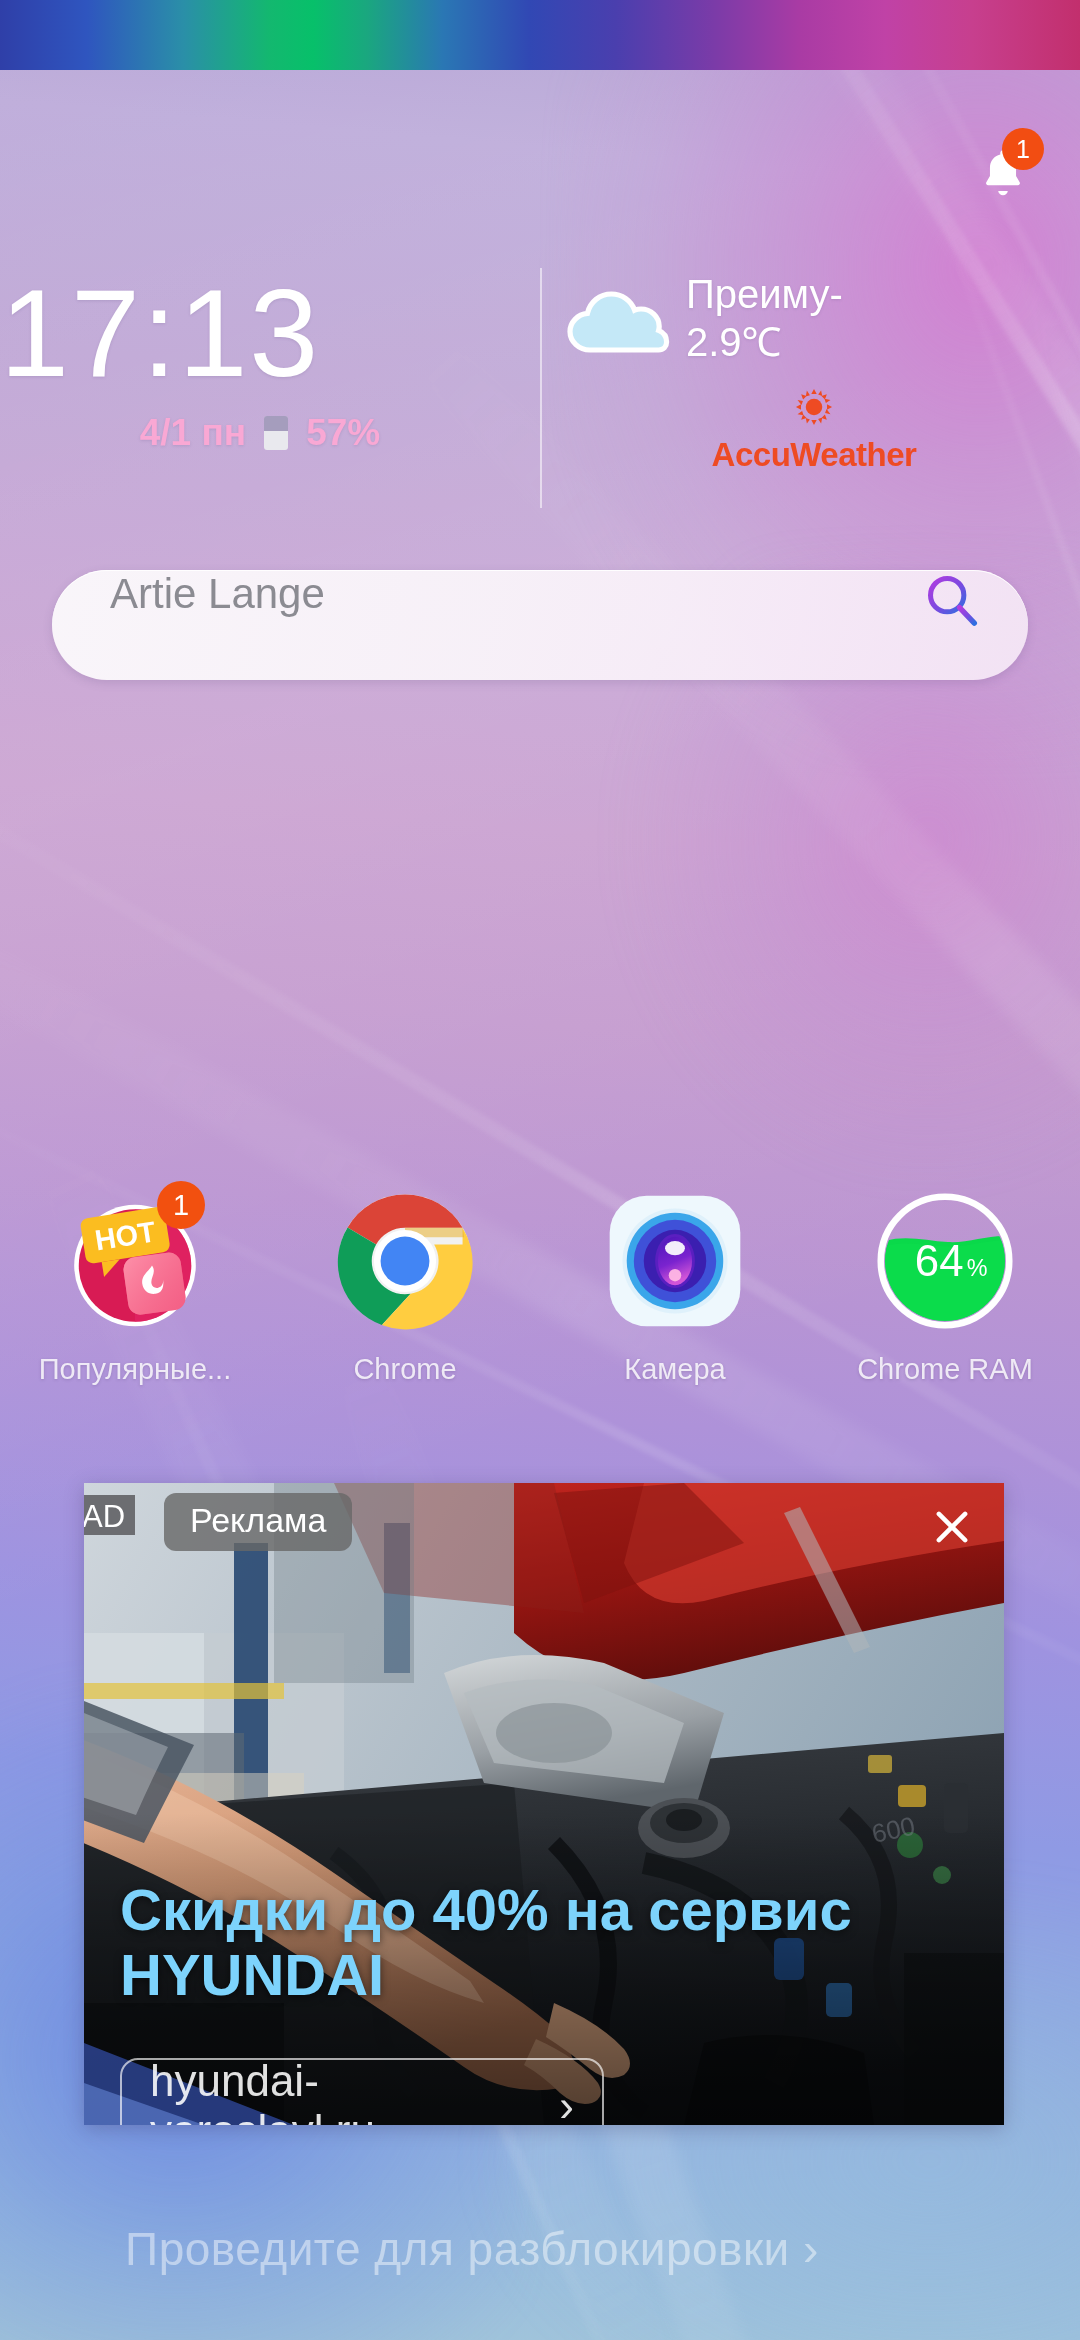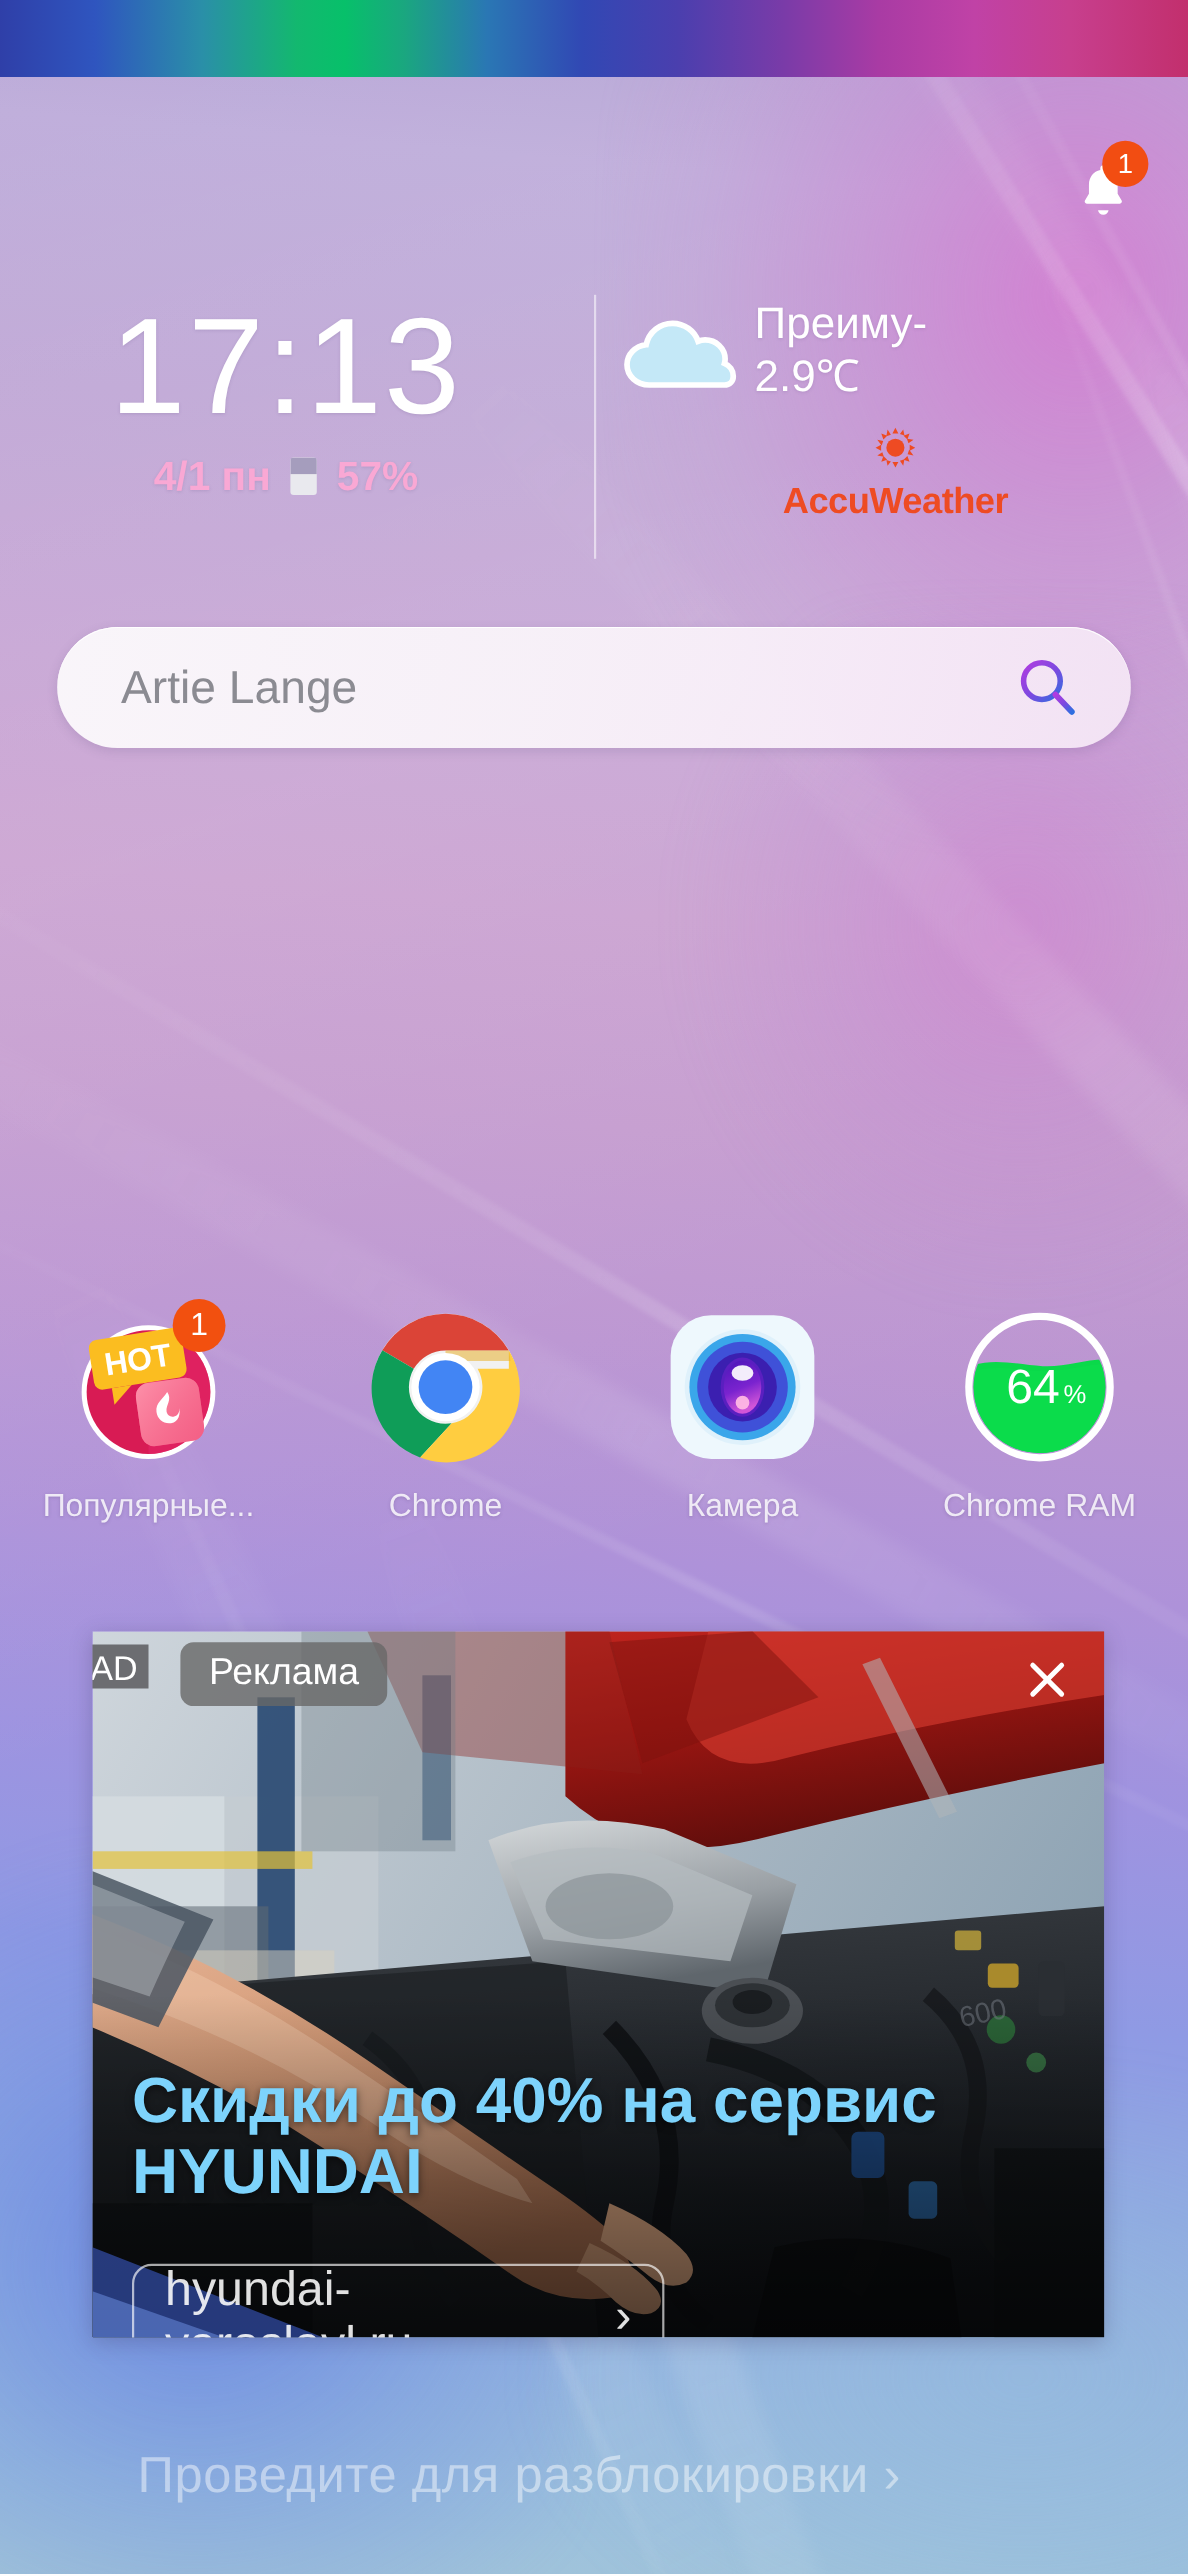--- a/index.html
+++ b/index.html
@@ -122,21 +122,20 @@
     width:42px; height:42px; border-radius:50%;
     background:#f24d12;
     color:#fff; font-size:25px; font-weight:400;
     display:flex; align-items:center; justify-content:center;
     line-height:1;
   }
 
   
   #clock-block {
     position:absolute; left:0; top:270px; width:520px;
-    text-align:center;
   }
   #clock-time {
     color:#fff;
     font-size:124px;
     font-weight:200;
     letter-spacing:2px;
     line-height:1.02;
     text-shadow:0 1px 3px rgba(90,70,120,0.18);
   }
   #clock-sub {
@@ -195,21 +194,21 @@
   #search-bar {
     position:absolute; left:52px; top:570px;
     width:976px; height:110px;
     border-radius:56px;
     background:linear-gradient(100deg,
       rgba(252,250,252,0.94) 0%,
       rgba(250,245,250,0.93) 45%,
       rgba(250,240,250,0.90) 75%,
       rgba(248,236,248,0.88) 100%);
     box-shadow:0 3px 10px rgba(90,70,120,0.18), inset 0 1px 0 rgba(255,255,255,0.9);
-    display:flex; align-items:center;
+    display:flex; 
     padding:0 44px 0 58px;
   }
   #search-text {
     flex:1;
     color:#8b8b92;
     font-size:42px;
     font-weight:300;
   }
   #search-icon { width:62px; height:62px; flex:0 0 auto; }
 

